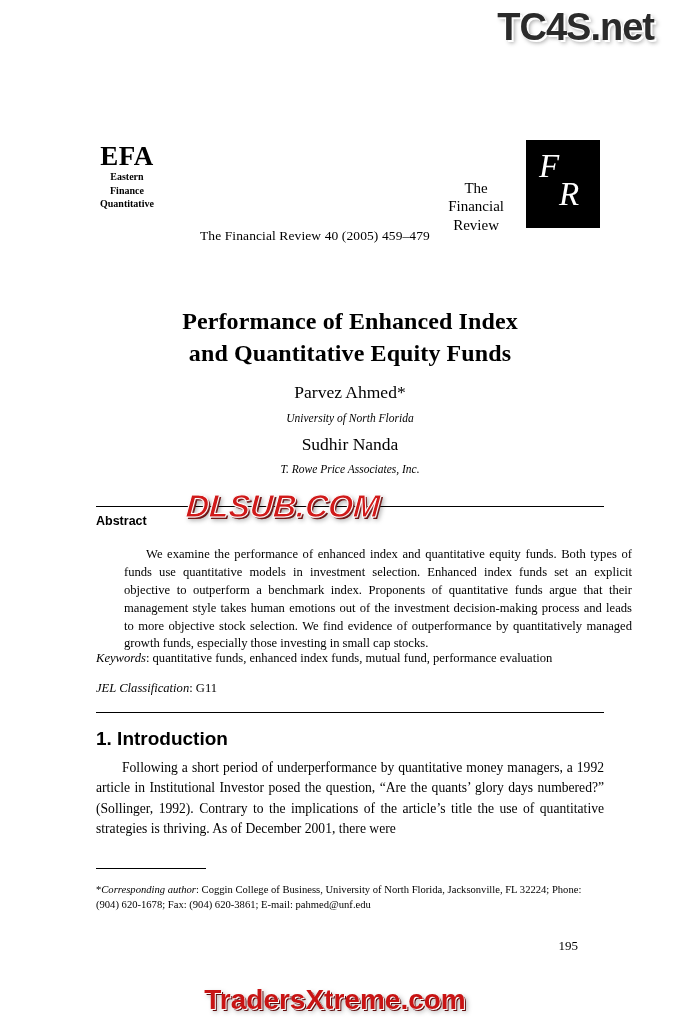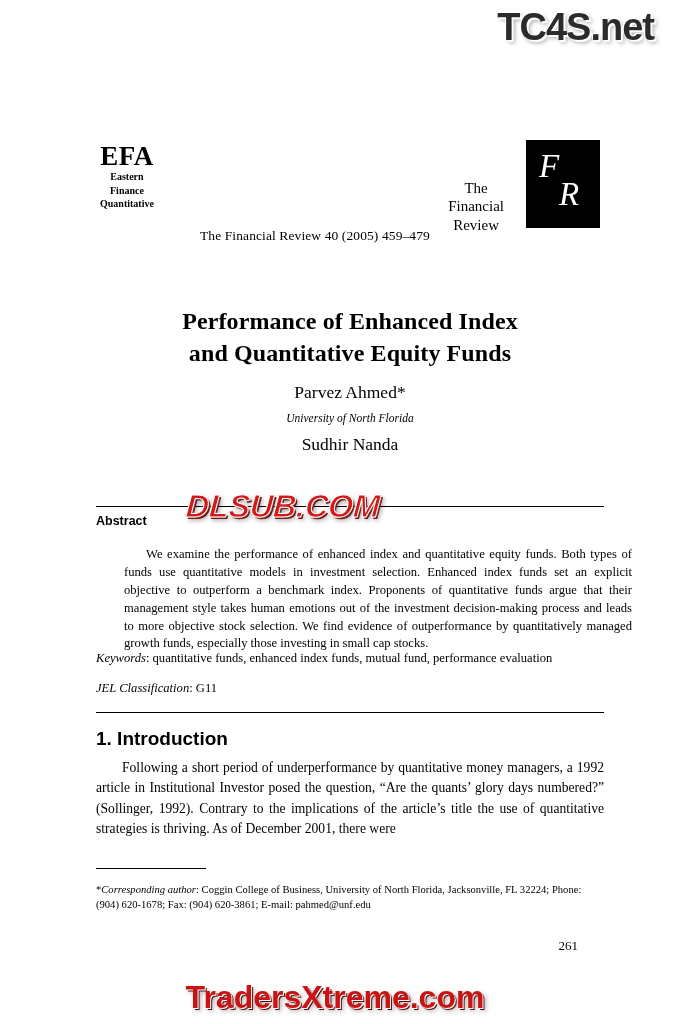--- a/index.html
+++ b/index.html
@@ -48,21 +48,21 @@
       3px 3px 5px rgba(0,0,0,0.4);
     transform: skewX(-4deg);
   }
   .wm-bottom {
     position: absolute;
     bottom: 8px;
     left: 50%;
     transform: translateX(-50%);
     font-family: "Liberation Sans", sans-serif;
     font-weight: bold;
-    font-size: 32px;
+    font-size: 28px;
     color: #c81414;
     text-shadow:
       1px 1px 0 #ffffff,
       2px 2px 0 #5e0a0a,
       3px 3px 5px rgba(0,0,0,0.35);
   }
 
   
   .page {
     position: absolute;
@@ -300,20 +300,21 @@
   </div>
 
   <div class="title">
     <div>Performance of Enhanced Index</div>
     <div>and Quantitative Equity Funds</div>
   </div>
 
   <div class="author a1">Parvez Ahmed*</div>
   <div class="affil f1">University of North Florida</div>
   <div class="author a2">Sudhir Nanda</div>
+  <div class="affil f2">T. Rowe Price Associates, Inc.</div>
 
   <div class="rule r-abstract-top"></div>
   <div class="abstract-label">Abstract</div>
   <div class="abstract-body">We examine the performance of enhanced index and quantitative equity funds. Both types of funds use quantitative models in investment selection. Enhanced index funds set an explicit objective to outperform a benchmark index. Proponents of quantitative funds argue that their management style takes human emotions out of the investment decision-making process and leads to more objective stock selection. We find evidence of outperformance by quantitatively managed growth funds, especially those investing in small cap stocks.</div>
 
   <div class="keywords">
     <span class="ital">Keywords</span><span>: quantitative funds, enhanced index funds, mutual fund, performance evaluation</span>
   </div>
 
   <div class="jel">
@@ -323,17 +324,17 @@
   <div class="rule r-abstract-bottom"></div>
 
   <div class="section-heading">1. Introduction</div>
   <div class="intro-body">Following a short period of underperformance by quantitative money managers, a 1992 article in Institutional Investor posed the question, “Are the quants’ glory days numbered?” (Sollinger, 1992). Contrary to the implications of the article’s title the use of quantitative strategies is thriving. As of December 2001, there were</div>
 
   <div class="footnote-rule"></div>
   <div class="footnote">
     <span>*</span><span class="ital">Corresponding author</span><span>: Coggin College of Business, University of North Florida, Jacksonville, FL 32224; Phone: (904) 620-1678; Fax: (904) 620-3861; E-mail: pahmed@unf.edu</span>
   </div>
 
-  <div class="page-number">261</div>
+  <div class="page-number">195</div>
 
   <div class="wm-mid">DLSUB.COM</div>
   <div class="wm-bottom">TradersXtreme.com</div>
 </div>
 
 </body></html>

